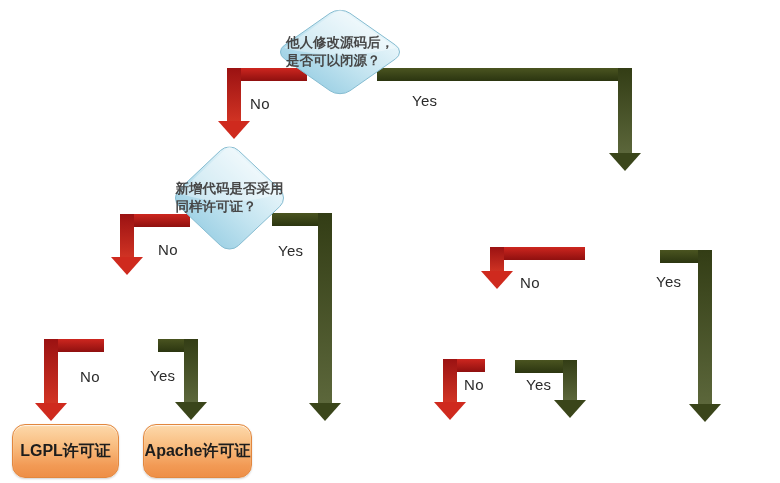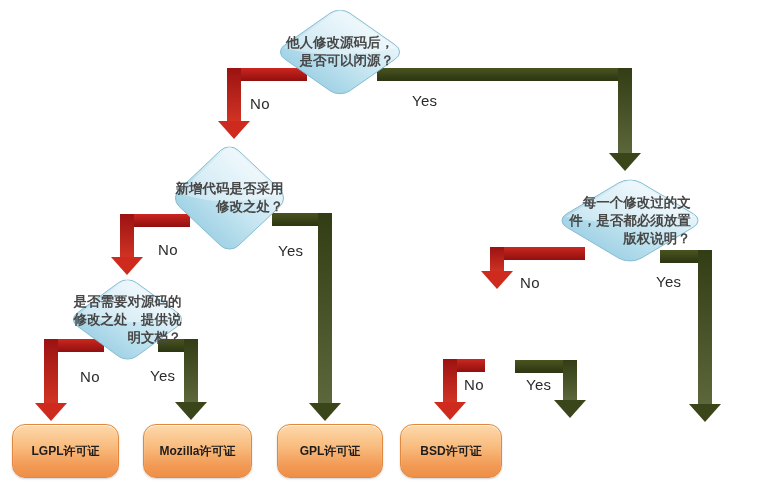--- a/index.html
+++ b/index.html
@@ -16,32 +16,32 @@
   .head{position:absolute;width:0;height:0;border-left:16px solid transparent;border-right:16px solid transparent;}
   .head-red{border-top:18px solid #cf2a1e;}
   .head-grn{border-top:18px solid #3a451a;}
   
   .lbl{position:absolute;font-size:15px;color:#2b2b2b;letter-spacing:.3px;}
   
   .diamond{position:absolute;}
   .diamond svg{position:absolute;left:0;top:0;width:100%;height:100%;}
   .dtext{
     position:absolute;left:0;top:0;width:100%;height:100%;
-    display:flex;align-items:center;justify-content:center;text-align:right;
+    display:flex;align-items:center;justify-content:center;text-align:left;
     font-size:13.5px;font-weight:bold;color:#474747;line-height:18px;
     white-space:pre-line;padding-top:0;
   }
   
   .lic{
     position:absolute;height:52px;border-radius:13px;
     background:linear-gradient(180deg,#fdd9ab 0%,#f9bd80 40%,#f29a55 78%,#ee8f47 100%);
     border:1px solid #e2873e;
     box-shadow:0 1px 2px rgba(0,0,0,.18), inset 0 1px 1px rgba(255,255,255,.75);
     display:flex;align-items:center;justify-content:center;
-    font-size:12px;font-weight:bold;color:#1d1d1d;
+    font-size:16px;font-weight:bold;color:#1d1d1d;
   }
 </style>
 </head>
 <body>
 
 <div class="canvas">
 
   <svg width="0" height="0" style="position:absolute">
     <defs>
       <linearGradient id="dg" x1="0" y1="0" x2="0" y2="1">
@@ -110,50 +110,26 @@
     <div class="dtext">他人修改源码后，
 是否可以闭源？</div>
   </div>
 
   <div class="diamond" style="left:166px;top:138px;width:127px;height:120px">
     <svg viewBox="0 0 100 100" preserveAspectRatio="none">
       <rect x="17" y="17" width="66" height="66" rx="10" transform="rotate(45 50 50)" fill="url(#dg)" stroke="#85bcd1" stroke-width="1" vector-effect="non-scaling-stroke"></rect>
       <path d="M50 6 L90 46 Q50 60 10 46 Z" fill="#ffffff" opacity="0.35"></path>
     </svg>
     <div class="dtext" style="padding-bottom:18px">新增代码是否采用
-修改之处？</div>
+同样许可证？</div>
   </div>
 
-  <div class="diamond" style="left:64px;top:273px;width:127px;height:93px">
-    <svg viewBox="0 0 100 100" preserveAspectRatio="none">
-      <rect x="17" y="17" width="66" height="66" rx="10" transform="rotate(45 50 50)" fill="url(#dg)" stroke="#85bcd1" stroke-width="1" vector-effect="non-scaling-stroke"></rect>
-      <path d="M50 6 L90 46 Q50 60 10 46 Z" fill="#ffffff" opacity="0.35"></path>
-    </svg>
-    <div class="dtext">是否需要对源码的
-修改之处，提供说
-明文档？</div>
-  </div>
 
-  <div class="diamond" style="left:550px;top:173px;width:160px;height:95px">
-    <svg viewBox="0 0 100 100" preserveAspectRatio="none">
-      <rect x="17" y="17" width="66" height="66" rx="10" transform="rotate(45 50 50)" fill="url(#dg)" stroke="#85bcd1" stroke-width="1" vector-effect="non-scaling-stroke"></rect>
-      <path d="M50 6 L90 46 Q50 60 10 46 Z" fill="#ffffff" opacity="0.35"></path>
-    </svg>
-    <div class="dtext">每一个修改过的文
-件，是否都必须放置
-版权说明？</div>
-  </div>
 
 
   <div class="lic" style="left:12px;top:424px;width:105px">
       <span>LGPL许可证</span>
     </div>
   <div class="lic" style="left:143px;top:424px;width:107px">
-      <span>Mozilla许可证</span>
-    </div>
-  <div class="lic" style="left:277px;top:424px;width:104px">
-      <span>GPL许可证</span>
-    </div>
-  <div class="lic" style="left:400px;top:424px;width:100px">
-      <span>BSD许可证</span>
+      <span>Apache许可证</span>
     </div>
 
 </div>
 
 </body></html>

